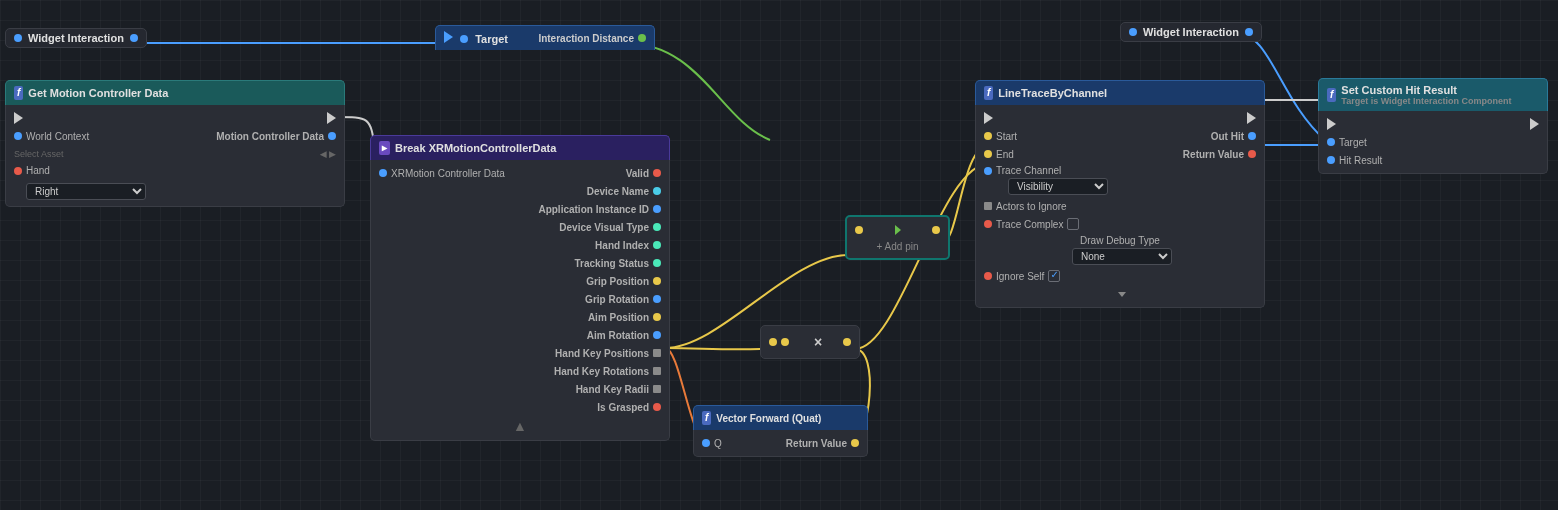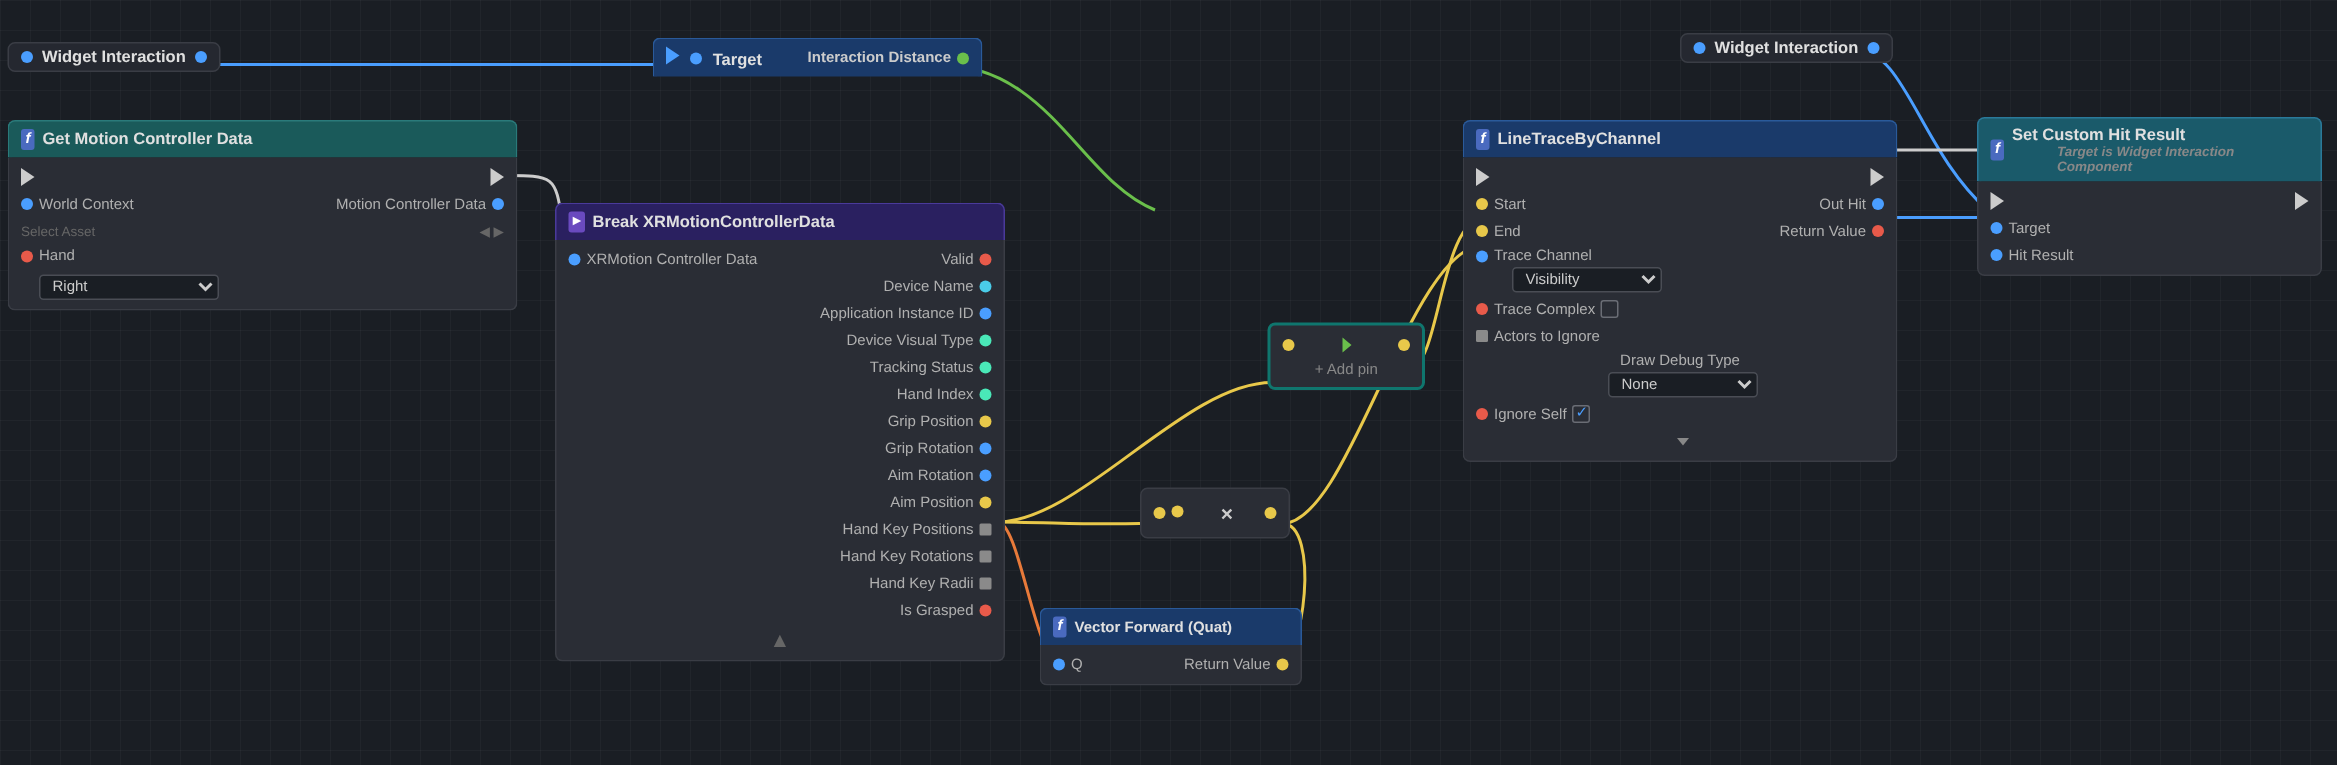--- a/index.html
+++ b/index.html
@@ -71,20 +71,21 @@
       display: flex;
       align-items: center;
       gap: 4px;
     }
 
     .node-row-right {
       display: flex;
       align-items: center;
       gap: 4px;
       margin-left: auto;
+      font-weight: bold;
     }
 
     
     .pin {
       width: 8px;
       height: 8px;
       border-radius: 50%;
       display: inline-block;
       flex-shrink: 0;
     }
@@ -217,22 +218,20 @@
       border-radius: 5px;
       padding: 3px 8px;
       display: flex;
       align-items: center;
       gap: 6px;
     }
 
     .node-subtitle {
       font-size: 9px;
       color: #888;
-      font-style: italic;
-      margin-left: 30px;
     }
   </style>
 </head>
 <body>
 
 <div class="canvas">
 
   <svg class="connections-svg">
 
     <path d="M 125 43 C 220 43, 340 43, 455 43" stroke="#4a9eff" stroke-width="2" fill="none"></path>
@@ -366,62 +365,62 @@
         <div style="flex:1;"></div>
         <div class="node-row-right">
           <span class="pin-label">Device Visual Type</span>
           <span class="pin pin-teal"></span>
         </div>
       </div>
 
       <div class="node-row">
         <div style="flex:1;"></div>
         <div class="node-row-right">
+          <span class="pin-label">Hand Index</span>
+          <span class="pin pin-teal"></span>
+        </div>
+      </div>
+
+      <div class="node-row">
+        <div style="flex:1;"></div>
+        <div class="node-row-right">
           <span class="pin-label">Tracking Status</span>
           <span class="pin pin-teal"></span>
         </div>
       </div>
 
       <div class="node-row">
         <div style="flex:1;"></div>
         <div class="node-row-right">
-          <span class="pin-label">Hand Index</span>
-          <span class="pin pin-teal"></span>
-        </div>
-      </div>
-
-      <div class="node-row">
-        <div style="flex:1;"></div>
-        <div class="node-row-right">
           <span class="pin-label">Grip Position</span>
           <span class="pin pin-yellow"></span>
         </div>
       </div>
 
       <div class="node-row">
         <div style="flex:1;"></div>
         <div class="node-row-right">
           <span class="pin-label">Grip Rotation</span>
           <span class="pin pin-blue"></span>
         </div>
       </div>
 
       <div class="node-row">
         <div style="flex:1;"></div>
         <div class="node-row-right">
-          <span class="pin-label">Aim Rotation</span>
-          <span class="pin pin-blue"></span>
-        </div>
-      </div>
-
-      <div class="node-row">
-        <div style="flex:1;"></div>
-        <div class="node-row-right">
           <span class="pin-label">Aim Position</span>
           <span class="pin pin-yellow"></span>
+        </div>
+      </div>
+
+      <div class="node-row">
+        <div style="flex:1;"></div>
+        <div class="node-row-right">
+          <span class="pin-label">Aim Rotation</span>
+          <span class="pin pin-blue"></span>
         </div>
       </div>
 
       <div class="node-row">
         <div style="flex:1;"></div>
         <div class="node-row-right">
           <span class="pin-label">Hand Key Positions</span>
           <span class="pin pin-grid"></span>
         </div>
       </div>
@@ -542,30 +541,30 @@
           <span class="pin pin-blue"></span>
           <span class="pin-label">Trace Channel</span>
         </div>
         <select class="mini-select" style="margin-left:24px;">
           <option>Visibility</option>
         </select>
       </div>
 
       <div class="node-row">
         <div class="node-row-left">
+          <span class="pin pin-grid"></span>
+          <span class="pin-label">Actors to Ignore</span>
+        </div>
+      </div>
+
+      <div class="node-row">
+        <div class="node-row-left">
           <span class="pin pin-red"></span>
           <span class="pin-label">Trace Complex</span>
           <span class="checkbox"></span>
-        </div>
-      </div>
-
-      <div class="node-row">
-        <div class="node-row-left">
-          <span class="pin pin-grid"></span>
-          <span class="pin-label">Actors to Ignore</span>
         </div>
       </div>
 
       <div class="node-row" style="flex-direction:column; align-items:center; gap:2px;">
         <span class="pin-label">Draw Debug Type</span>
         <select class="mini-select" style="margin-left:4px;">
           <option>None</option>
         </select>
       </div>
 

